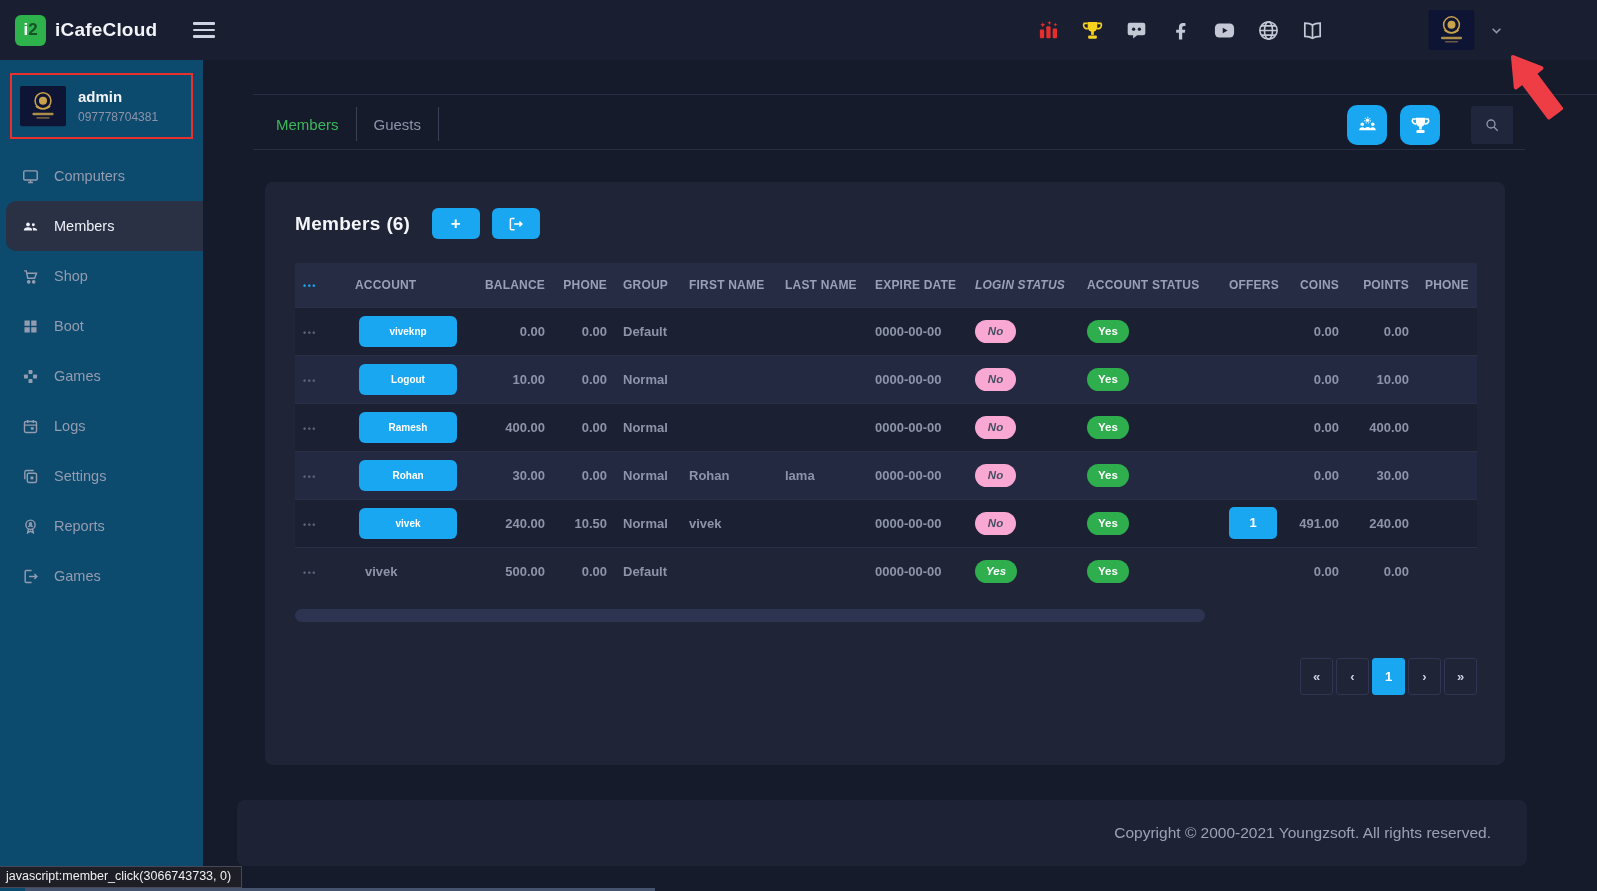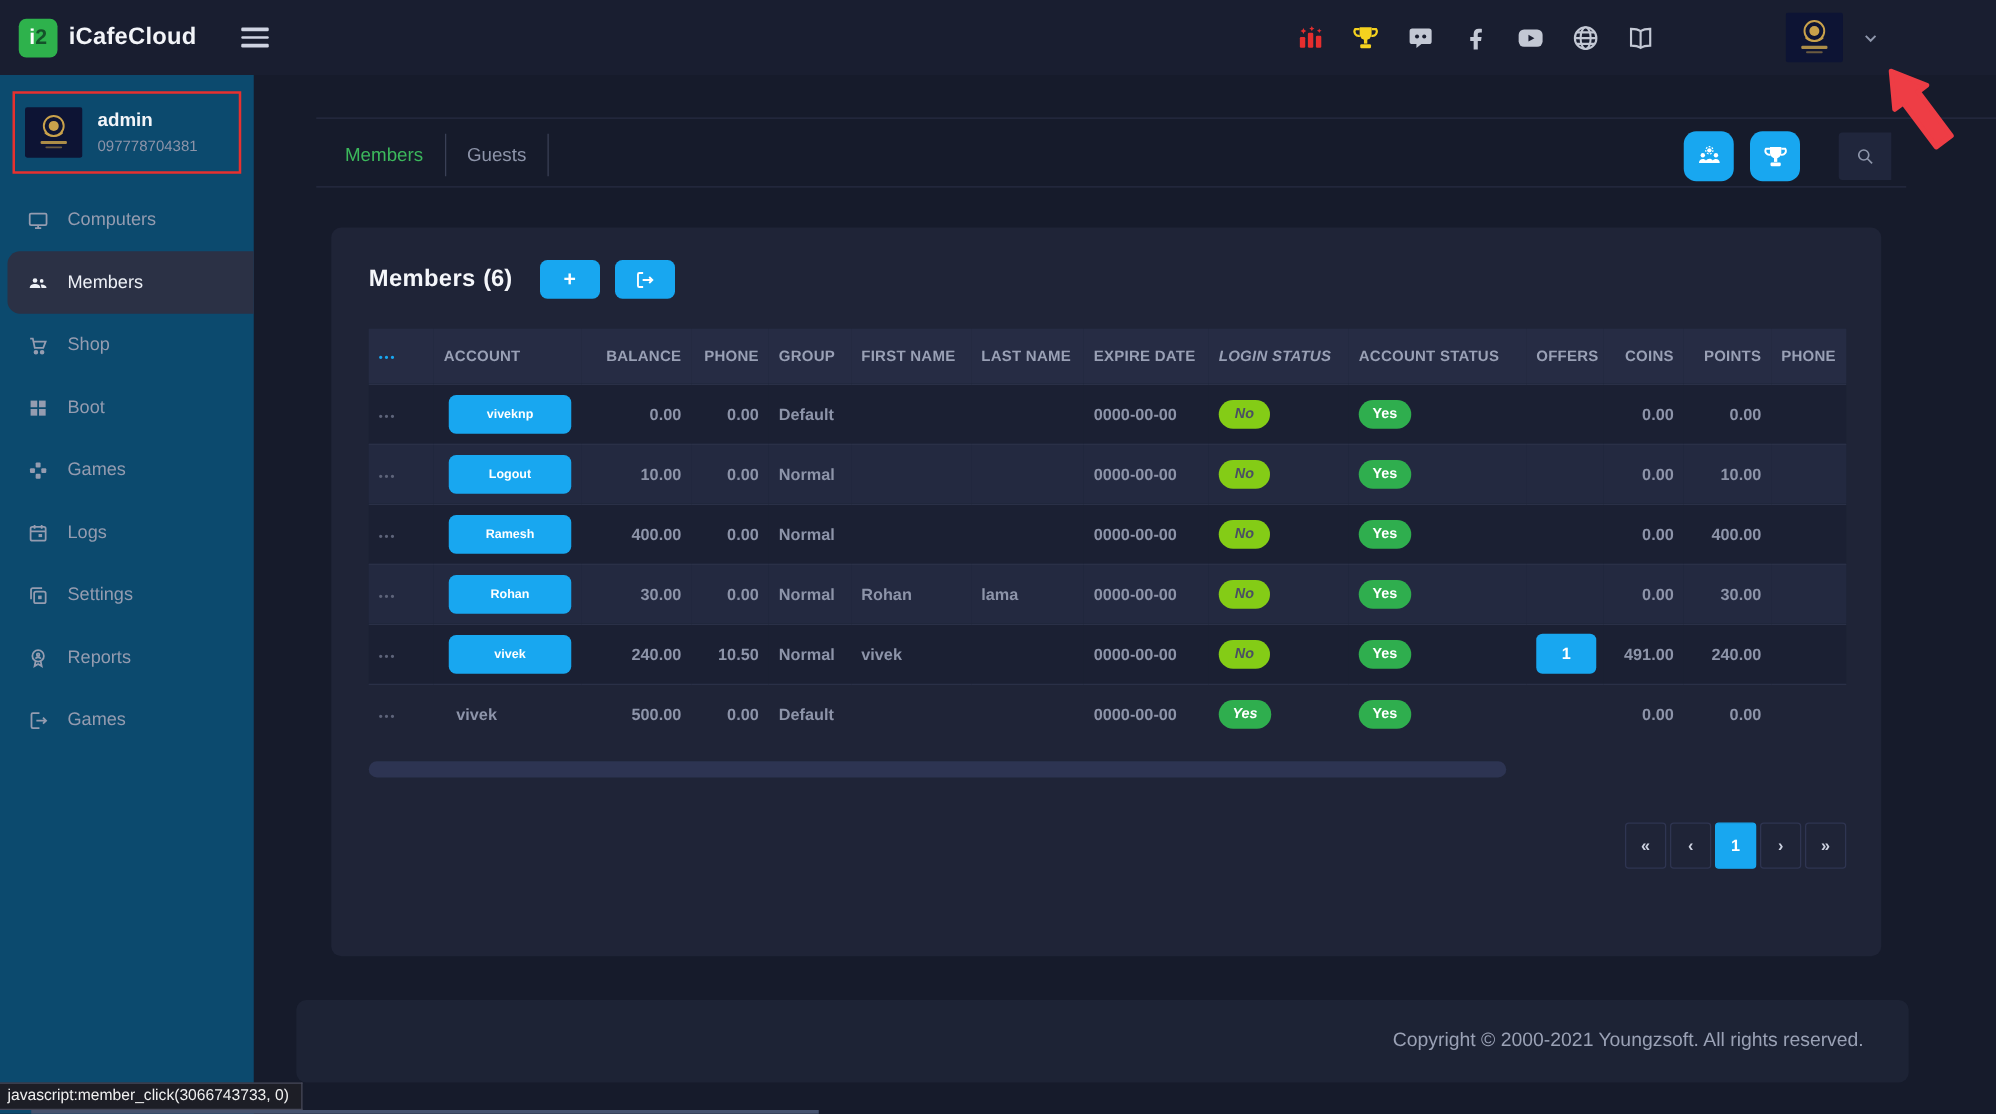--- a/index.html
+++ b/index.html
@@ -80,21 +80,21 @@
   th:nth-child(10), td:nth-child(10){ width:142px; }
   th:nth-child(11), td:nth-child(11){ width:62px; }
   th:nth-child(12), td:nth-child(12){ width:64px; }
   th:nth-child(13), td:nth-child(13){ width:70px; }
   .num { text-align:right; }
   .dots { color:#5d6379; font-size:9px; letter-spacing:1.5px; cursor:pointer; }
   .head-dots { color:#18a7f0; }
   .acct-btn { display:inline-block; width:98px; line-height:31px; background:#18a7f0; border-radius:6px; color:#fff; text-align:center; font-weight:bold; font-size:10px; cursor:pointer; margin-left:4px; }
   .acct-plain { color:#8d94a9; margin-left:10px; }
   .pill { display:inline-block; min-width:41px; padding:0 11px; line-height:23px; border-radius:12px; font-size:11.5px; font-weight:bold; text-align:center; }
-  .pill-no { background:#84cc16; color:#4a4f63; }
+  .pill-no { background:#f9a8d4; color:#4a4f63; }
   .pill-yes { background:#2fae4e; color:#fff; }
   .offer-badge { display:inline-block; width:48px; line-height:32px; background:#18a7f0; border-radius:5px; color:#fff; text-align:center; font-weight:bold; font-size:13px; cursor:pointer; }
   .hscroll { margin:14px 0 0 30px; height:13px; width:910px; border-radius:7px; background:#2d3452; cursor:pointer; }
   .pager { position:absolute; right:28px; top:476px; display:flex; gap:3px; }
   .page-btn { width:33px; height:37px; border:1px solid #2f3552; background:transparent; color:#cdd2e0; font-size:13px; font-weight:bold; display:flex; align-items:center; justify-content:center; border-radius:3px; cursor:pointer; }
   .page-btn.active { background:#18a7f0; border-color:#18a7f0; color:#fff; }
   
   .footer { position:absolute; left:34px; right:70px; bottom:25px; height:66px; background:#1d2335; border-radius:8px; display:flex; align-items:center; justify-content:flex-end; padding-right:36px; color:#9aa1b5; font-size:15.5px; }
   
   .red-arrow { position:absolute; left:1483px; top:43px; z-index:30; pointer-events:none; }

